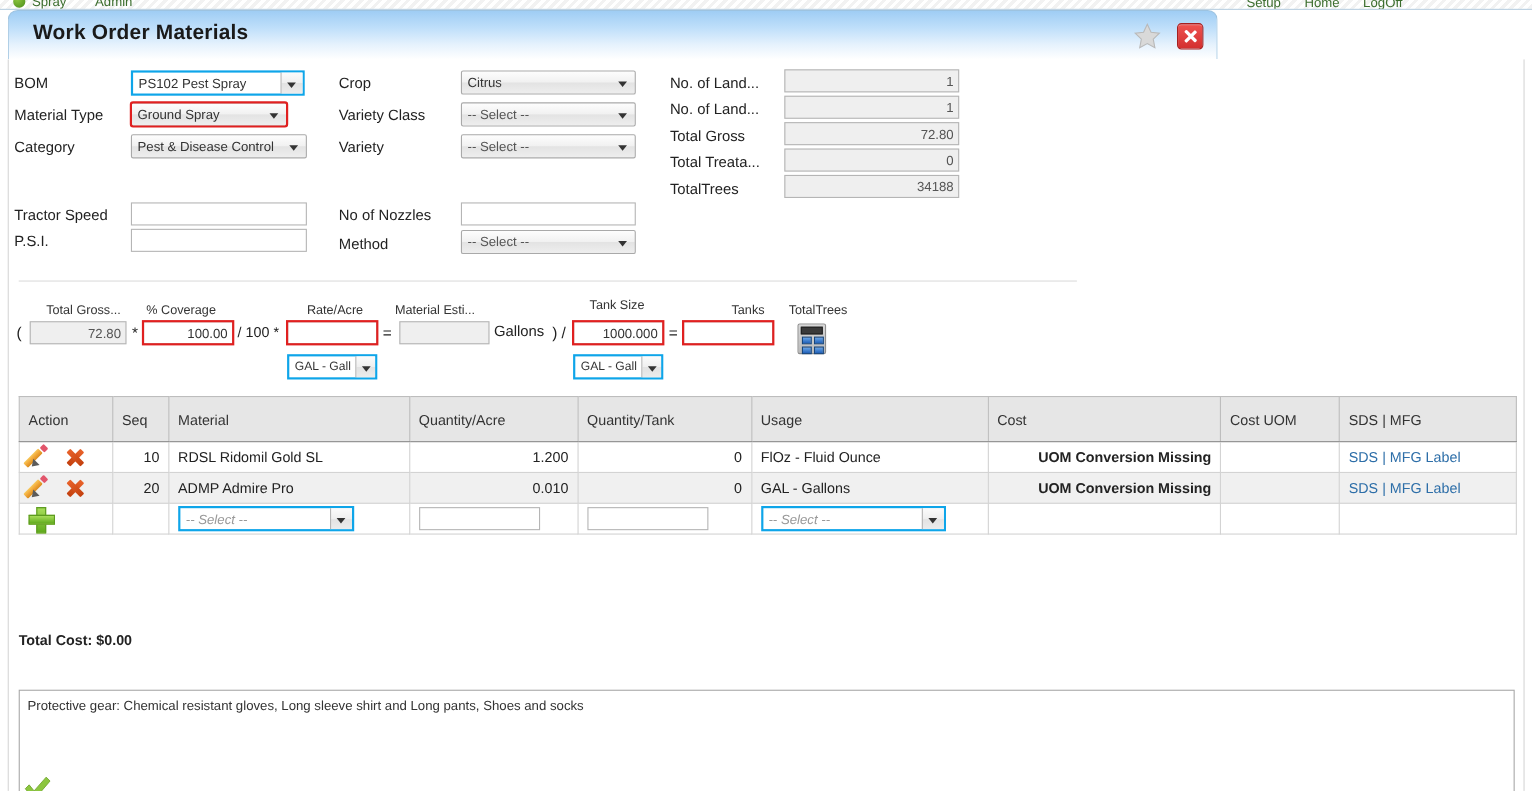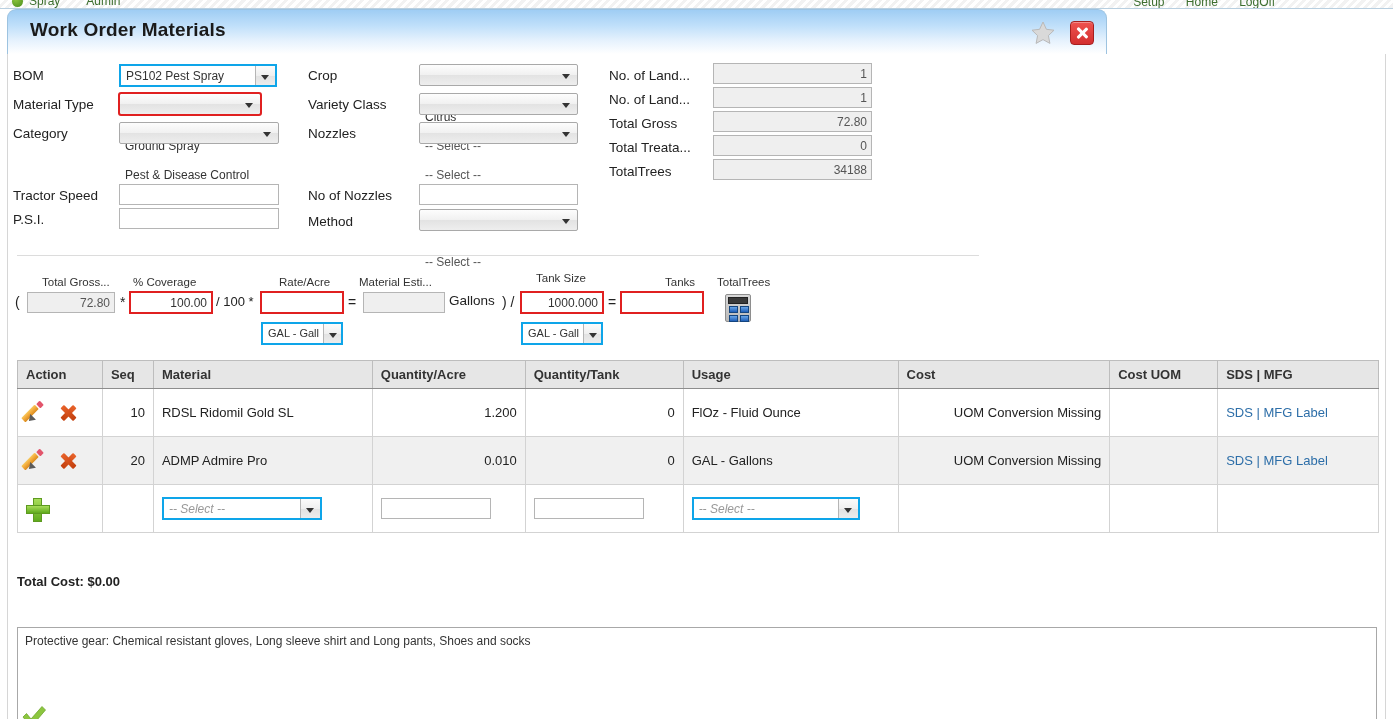--- a/index.html
+++ b/index.html
@@ -105,21 +105,21 @@
   .ro { background:#efefef; color:#555; text-align:right; }
   .numr { text-align:right; }
 
   
   .sel {
     position:relative; height:22px;
     background: linear-gradient(to bottom,#fdfdfd 0%,#f1f1f1 48%,#e3e3e3 52%,#eeeeee 100%);
     border:1px solid #a9a9a9; border-radius:2px;
     font-size:12px; color:#333; cursor:pointer;
   }
-  .sel > .v { position:absolute; left:5px; top:3px; white-space:nowrap; overflow:hidden;margin-top:42px; }
+  .sel > .v { position:absolute; left:5px; top:3px; white-space:nowrap; overflow:hidden; }
   .sel > .ar {
     position:absolute; right:7px; top:9px;
     border-left:4.5px solid transparent; border-right:4.5px solid transparent;
     border-top:5px solid #333;
   }
   .sel.ph > .v { color:#555; }
   .redbox { outline: 2px solid #e02020; outline-offset: -1px; }
 
   
   .combo {
@@ -162,29 +162,29 @@
   }
 
   
   #grid {
     position:absolute; left:9px; top:306px; width:1362px;
     border-collapse:collapse; font-size:13px;
     border:1px solid #9d9d9d;
   }
   #grid th {
     background:#e6e6e6; border:1px solid #bdbdbd; border-bottom:1px solid #8d8d8d;
-    font-weight:bold; color:#333; height:28px; padding:0 8px; text-align:left;
+    font-weight:normal; color:#333; height:41px; padding:0 8px; text-align:left;
     white-space:nowrap;
   }
   #grid td {
-    border:1px solid #d3d3d3; height:48px; padding:0 8px; color:#222; vertical-align:middle;
+    border:1px solid #d3d3d3; height:28px; padding:0 8px; color:#222; vertical-align:middle;
   }
   #grid tr.alt td { background:#f0f0f0; }
   .tar { text-align:right; }
-  .warn { color:#e02222; }
+  .warn { color:#e02222;font-weight:bold; }
   .lnk { color:#2d6ea8; text-decoration:none; cursor:pointer; }
   .sep { color:#2d6ea8; }
 
   
   .pencil { display:inline-block; width:19px; height:19px; position:relative; cursor:pointer; vertical-align:-4px; }
   .pencil .body {
     position:absolute; left:1px; top:1px; width:6px; height:19px;
     background: linear-gradient(to right,#f7c95b 0%,#f2a93b 45%,#d98a1c 100%);
     transform: rotate(45deg); transform-origin: 50% 50%;
     border-radius:1px;
@@ -264,21 +264,21 @@
     <div class="ar"></div>
   </div>
 
   <div class="sel" style="position:absolute;left:111px;top:68px;width:160px;">
     <div class="v">Pest &amp; Disease Control</div>
     <div class="ar"></div>
   </div>
 
   <div class="lbl" style="position:absolute;left:300px;top:14px;">Crop</div>
   <div class="lbl" style="position:absolute;left:300px;top:43px;">Variety Class</div>
-  <div class="lbl" style="position:absolute;left:300px;top:72px;">Nozzles</div>
+  <div class="lbl" style="position:absolute;left:300px;top:72px;">Variety</div>
 
   <div class="sel" style="position:absolute;left:411px;top:10px;width:159px;">
     <div class="v">Citrus</div>
     <div class="ar"></div>
   </div>
   <div class="sel ph" style="position:absolute;left:411px;top:39px;width:159px;">
     <div class="v">-- Select --</div>
     <div class="ar"></div>
   </div>
   <div class="sel ph" style="position:absolute;left:411px;top:68px;width:159px;">

